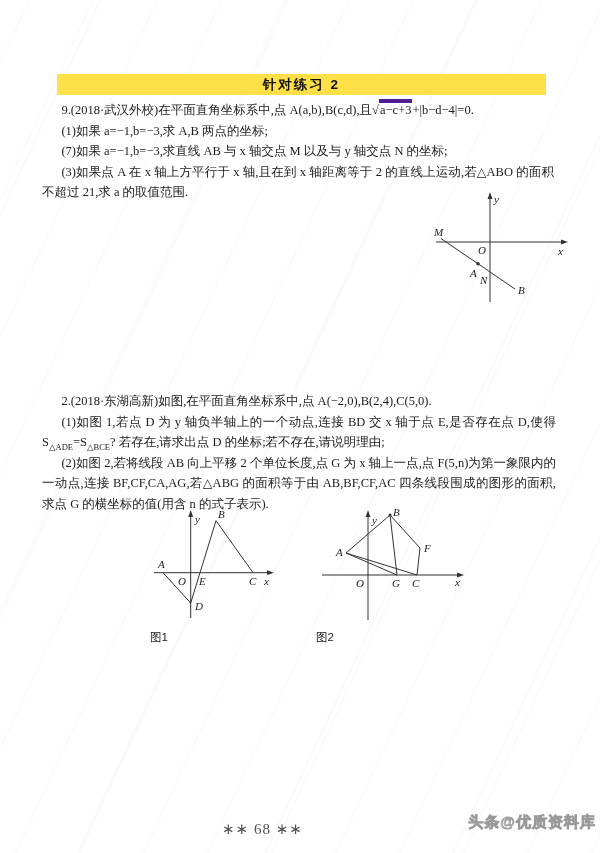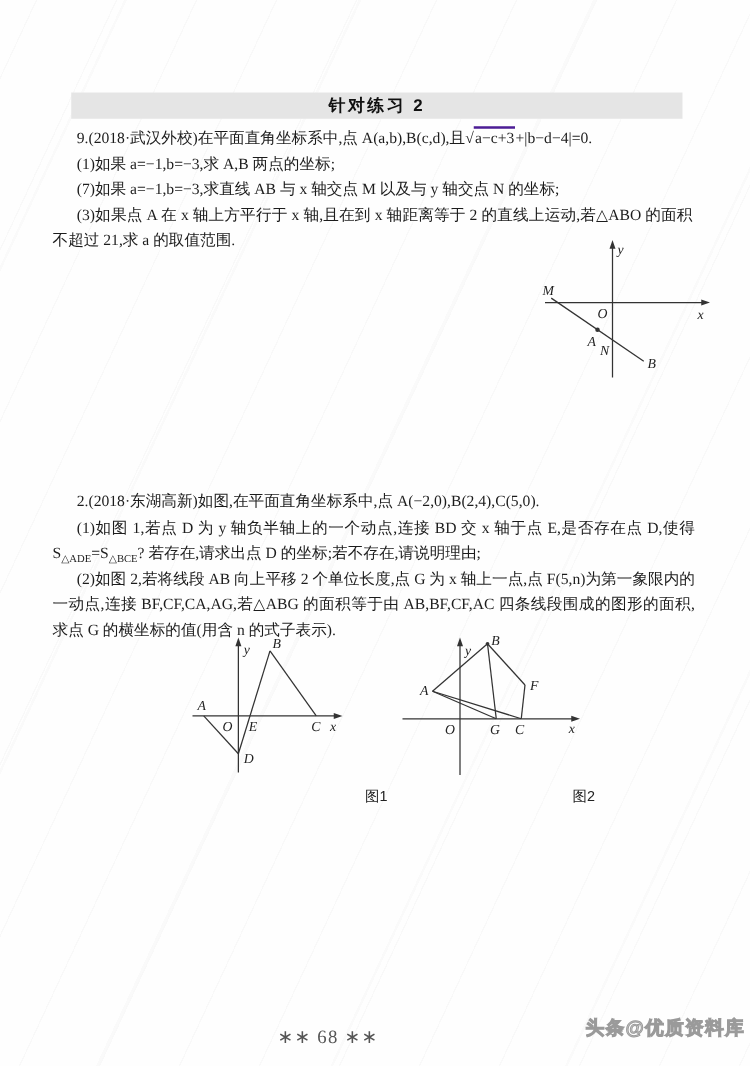--- a/index.html
+++ b/index.html
@@ -13,49 +13,49 @@
   body::before{
     content:"";position:absolute;inset:0;pointer-events:none;z-index:0;
     background:
       repeating-linear-gradient(115deg, transparent 0 26px, rgba(150,150,150,0.05) 26px 27px, transparent 27px 58px),
       repeating-linear-gradient(115deg, transparent 0 90px, rgba(150,150,150,0.04) 90px 92px, transparent 92px 170px);
   }
   .layer{position:absolute;z-index:1;}
 
   .banner{
     left:57px;top:74px;width:489px;height:21px;
-    background:#e5e5e5;
+    background:#fde047;
     display:flex;align-items:center;justify-content:center;
     font-weight:bold;font-size:13.5px;color:#111;
     font-family:"Liberation Sans","DejaVu Sans",sans-serif;
     letter-spacing:2px;
   }
 
   .textblock{font-size:12.5px;line-height:20.5px;text-align:justify;}
   .textblock p{margin:0;text-indent:1.55em;}
   .p1{left:42px;top:100px;width:512px;}
   .p2{left:42px;top:391px;width:514px;}
 
   .radical{white-space:nowrap;}
-  .radicand{border-top:2px solid #4c1d95;padding:0 1px;}
+  .radicand{border-top:4px solid #4c1d95;padding:0 1px;}
   sub{font-size:8.5px;line-height:0;}
 
   .fig{font-style:italic;}
   .fig svg{display:block;}
   .fig text{
     font-family:"Liberation Serif","DejaVu Serif",serif;
     font-style:italic;font-size:11px;fill:#222;
   }
   .fig line, .fig polyline, .fig path{stroke:#333;stroke-width:1;fill:none;}
   .fig polygon{fill:#333;stroke:none;}
   .fig-p1{left:428px;top:190px;}
   .fig1{left:150px;top:506px;width:160px;}
   .fig2{left:316px;top:506px;width:160px;}
   .caption{
-    margin-top:6px;text-align:right;font-style:normal;
+    margin-top:6px;text-align:left;font-style:normal;
     font-size:11.5px;color:#222;
     font-family:"Liberation Sans","DejaVu Sans",sans-serif;
   }
 
   .page-num{
     left:222px;top:820px;width:100px;text-align:left;
     font-size:15px;color:#555;letter-spacing:1px;
     font-family:Liberation Serif, serif;
   }
   .brand{

